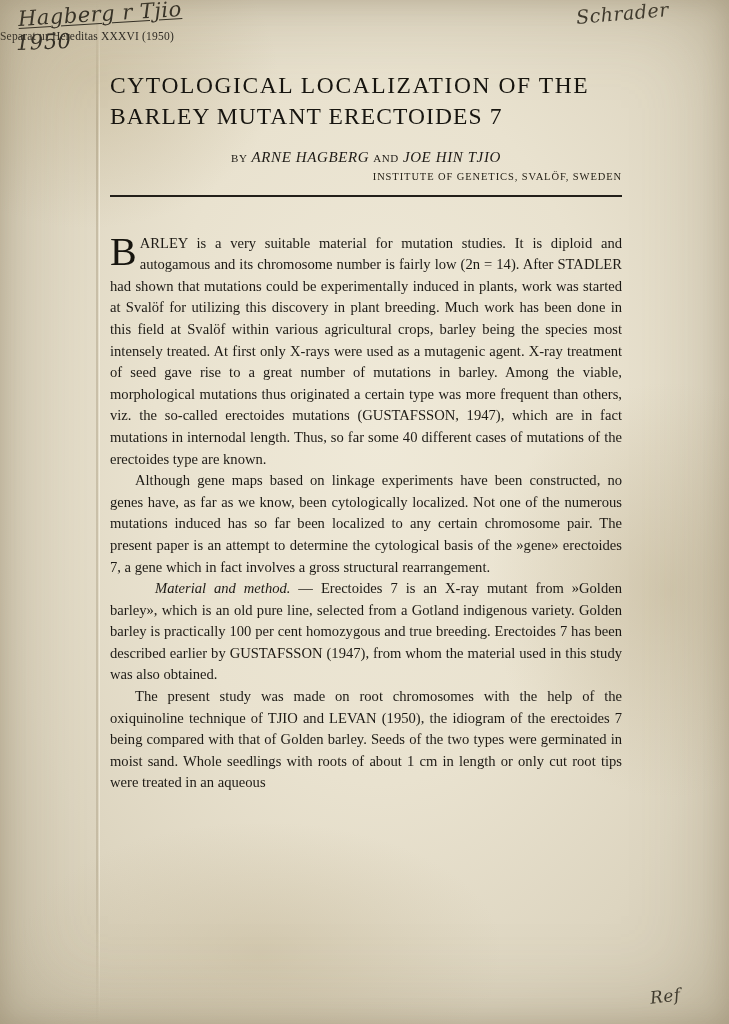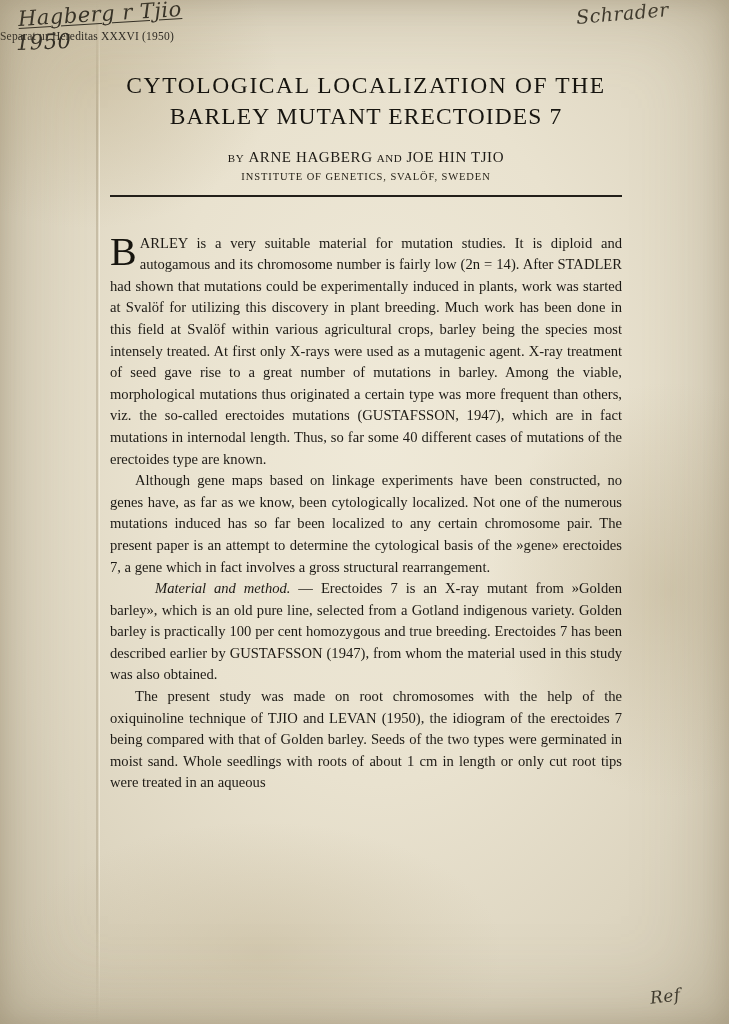--- a/index.html
+++ b/index.html
@@ -109,44 +109,45 @@
     top: 70px;
     width: 512px;
     color: #1e1b16;
   }
 
   h1.title {
     margin: 0;
     font-weight: normal;
     font-size: 23.5px;
     line-height: 31px;
-    text-align: center;
+    text-align: left;
     letter-spacing: 1.1px;
     color: #171510;
   }
   h1.title .line { display: block; }
   h1.title .line1 { letter-spacing: 1.6px; }
 
   .byline {
     margin-top: 17px;
     text-align: center;
     font-size: 14.5px;
     letter-spacing: 0.4px;
   }
   .byline .small-caps {
     font-size: 11px;
     letter-spacing: 0.6px;
   }
   .byline .name {
+    font-style: italic;
     font-size: 15px;
     letter-spacing: 0.6px;
   }
   .affiliation {
     margin-top: 5px;
-    text-align: center;
+    text-align: right;
     font-size: 10.5px;
     letter-spacing: 0.9px;
     color: #262218;
   }
 
   .rule {
     margin: 13px auto 0 auto;
     width: 100%;
     height: 1.6px;
     background: #221f19;

